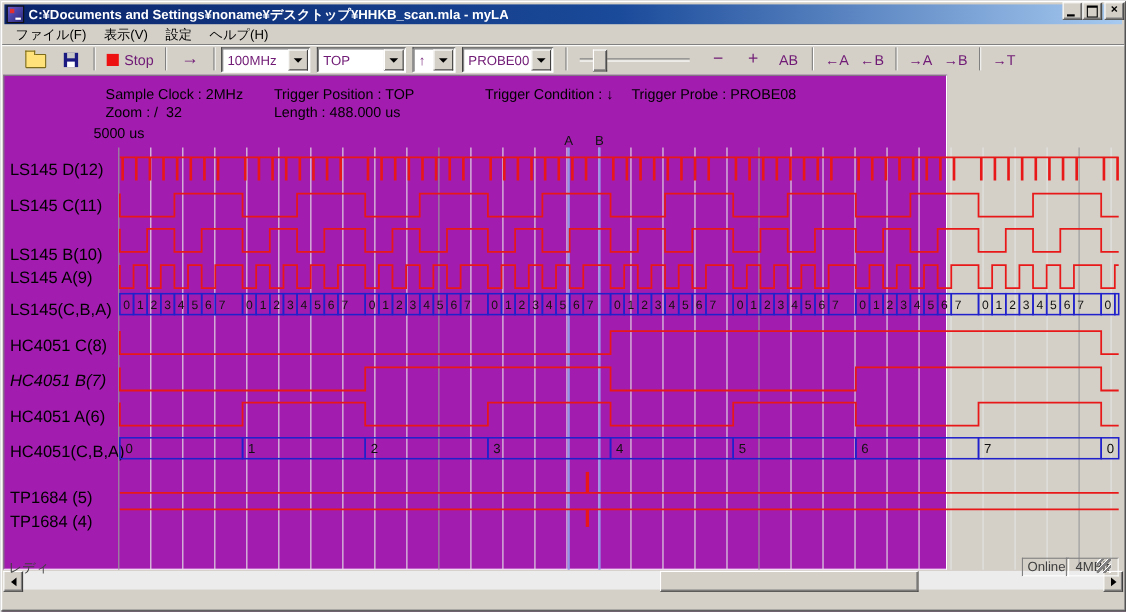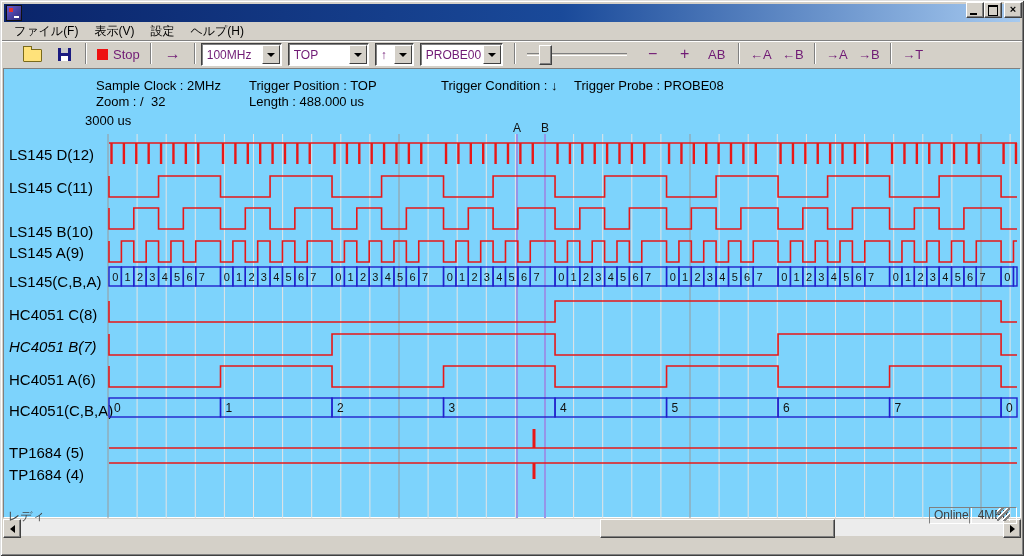--- a/index.html
+++ b/index.html
@@ -36,21 +36,21 @@
   .combo{height:21px;background:#fff;border:1px solid #404040;border-right-color:#fff;border-bottom-color:#fff;
     box-shadow:inset 1px 1px 0 #808080, 1px 1px 0 #d4d0c8;position:relative;font-size:12px;display:flex;align-items:center;
     padding-left:5px;margin-right:6px}
   .combo .dd{position:absolute;right:1px;top:1px;bottom:1px;width:16px;background:#d4d0c8;
     border:1px solid;border-color:#fff #404040 #404040 #fff;display:flex;align-items:center;justify-content:center}
   .tri-down{width:0;height:0;border-left:4px solid transparent;border-right:4px solid transparent;border-top:4px solid #000}
   .slider{width:100px;height:22px;position:relative;margin:0 10px 0 6px}
   .slider .track{position:absolute;left:0;right:0;top:10px;height:1px;border-top:1px solid #808080;border-bottom:1px solid #fff}
   .slider .thumb{position:absolute;left:12px;top:2px;width:11px;height:18px;background:#d4d0c8;
     border:1px solid;border-color:#fff #404040 #404040 #fff;box-shadow:inset -1px -1px 0 #808080}
-  .client{position:absolute;left:3px;top:68px;width:1018px;height:450px;background:#7dd3fc;
+  .client{position:absolute;left:3px;top:68px;width:858px;height:450px;background:#a21caf;
     border:1px solid;border-color:#808080 #fff #fff #808080;box-sizing:border-box}
   .info-item{position:absolute;font-size:13px;color:#000;white-space:pre}
   .ch-label{position:absolute;left:5px;font-size:15px;color:#000;white-space:pre}
   #wave-svg{position:absolute;left:0;top:0}
   .hscroll{position:absolute;left:3px;top:519px;width:1018px;height:17px;background:#ececec}
   .sbtn{position:absolute;top:0;width:16px;height:17px;background:#d4d0c8;border:1px solid;border-color:#fff #404040 #404040 #fff;
     box-shadow:inset -1px -1px 0 #808080;display:flex;align-items:center;justify-content:center}
   .tri-left{width:0;height:0;border-top:4px solid transparent;border-bottom:4px solid transparent;border-right:5px solid #000}
   .tri-right{width:0;height:0;border-top:4px solid transparent;border-bottom:4px solid transparent;border-left:5px solid #000}
   .sthumb{position:absolute;left:597px;top:0;width:233px;height:17px;background:#d4d0c8;
@@ -60,20 +60,21 @@
   .spanel{position:absolute;top:-1px;height:15px;border:1px solid;border-color:#808080 #fff #fff #808080;
     padding:0 4px;line-height:15px}
   .grip{position:absolute;right:1px;top:0;width:13px;height:13px;
     background:repeating-linear-gradient(135deg,transparent 0 2px,#fff 2px 3px,#808080 3px 5px)}
 </style>
 </head>
 <body>
 
 <div class="titlebar">
   <div class="win-icon"></div>
+  <div class="title-text">C:¥Documents and Settings¥noname¥デスクトップ¥HHKB_scan.mla - myLA</div>
 </div>
 <div class="winbtns">
   <div class="wbtn">
       <span class="glyph-min"></span>
     </div>
   <div class="wbtn">
       <span class="glyph-max"></span>
     </div>
   <div class="wbtn close"><b>×</b></div>
 </div>
@@ -145,21 +146,21 @@
   <div class="tbtn">→T</div>
 </div>
 
 <div class="client">
   <div class="info-item" style="left:92px;top:9px">Sample Clock : 2MHz</div>
   <div class="info-item" style="left:245px;top:9px">Trigger Position : TOP</div>
   <div class="info-item" style="left:437px;top:9px">Trigger Condition : ↓</div>
   <div class="info-item" style="left:570px;top:9px">Trigger Probe : PROBE08</div>
   <div class="info-item" style="left:92px;top:25px">Zoom : /  32</div>
   <div class="info-item" style="left:245px;top:25px">Length : 488.000 us</div>
-  <div class="info-item" style="left:81px;top:44px">3000 us</div>
+  <div class="info-item" style="left:81px;top:44px">5000 us</div>
   <div id="channel-labels">
       <div class="ch-label" style="top: 77px;">LS145 D(12)</div>
       <div class="ch-label" style="top: 110px;">LS145 C(11)</div>
       <div class="ch-label" style="top: 154px;">LS145 B(10)</div>
       <div class="ch-label" style="top: 175px;">LS145 A(9)</div>
       <div class="ch-label" style="top: 204px; text-align: center;">LS145(C,B,A)</div>
       <div class="ch-label" style="top: 237px;">HC4051 C(8)</div>
       <div class="ch-label" style="top: 269px; font-style: italic;">HC4051 B(7)</div>
       <div class="ch-label" style="top: 302px;">HC4051 A(6)</div>
       <div class="ch-label" style="top: 333px;">HC4051(C,B,A)</div>

